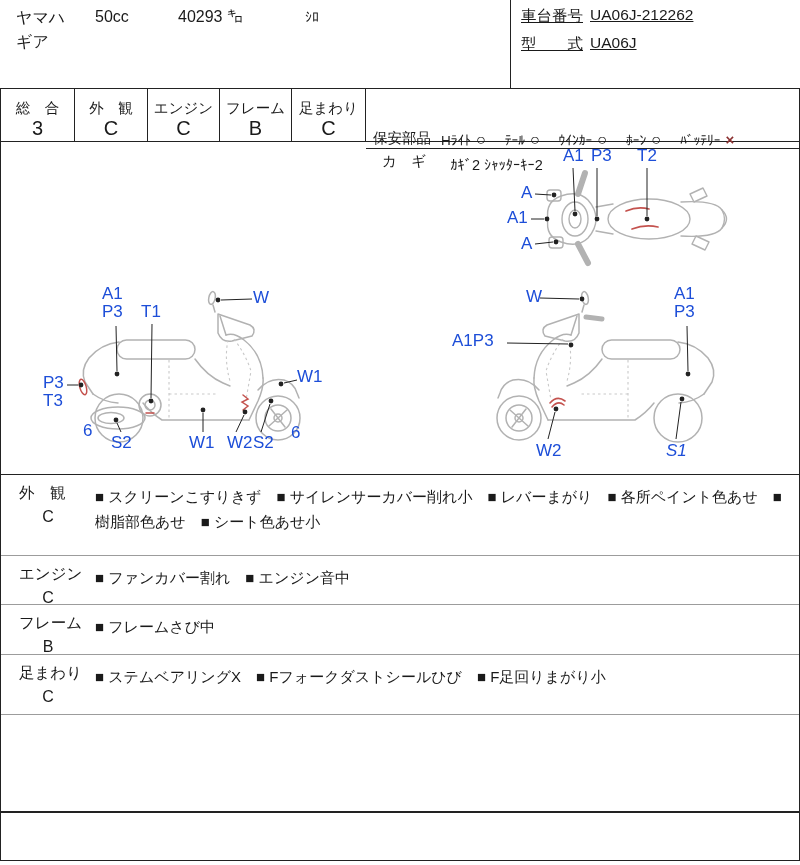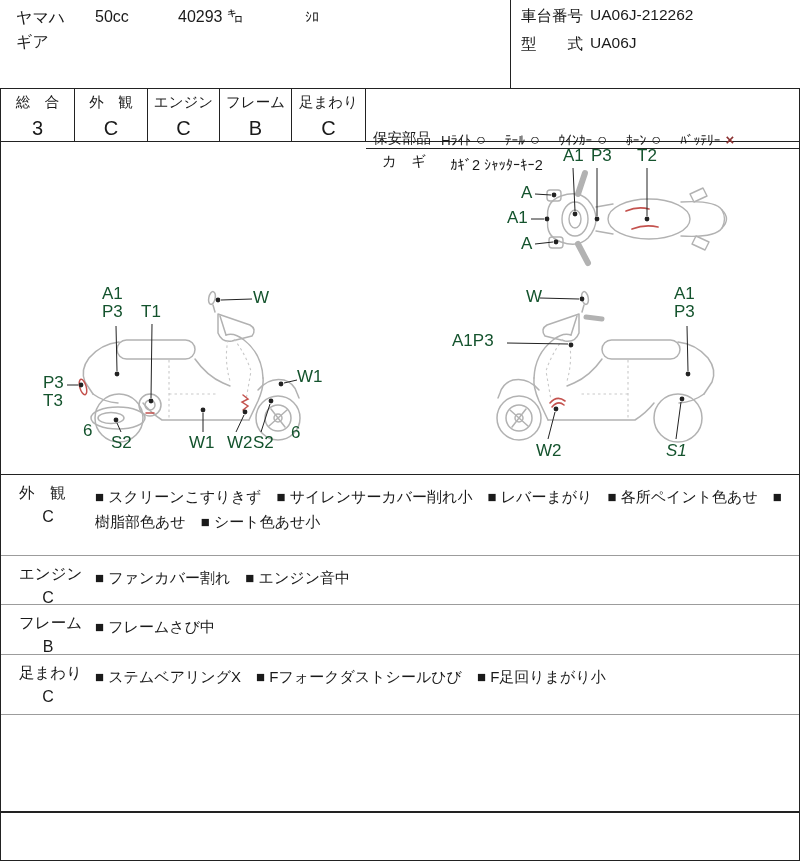--- a/index.html
+++ b/index.html
@@ -9,31 +9,31 @@
   
   .header{position:relative;height:88px;}
   .h-item{position:absolute;font-size:16px;white-space:pre;}
   .h-maker{left:16px;top:8px;}
   .h-cc{left:95px;top:8px;}
   .h-km{left:178px;top:8px;}
   .h-color{left:305px;top:9px;font-size:14px;}
   .h-model{left:16px;top:32px;}
   .h-right{position:absolute;left:510px;top:0;width:290px;height:88px;border-left:1.6px solid #222;
            box-sizing:border-box;padding:6px 0 0 10px;font-size:15.5px;}
-  .h-row{display:flex;margin-bottom:7px;}
+  .h-row{display:flex;margin-bottom:7px;text-decoration:underline;}
   .h-lab{white-space:pre;margin-right:7px;}
 
   
   .main{position:absolute;top:88px;left:0;width:800px;height:773px;box-sizing:border-box;
         border:1.6px solid #222;display:flex;flex-direction:column;}
 
   
   .ratings{display:flex;height:52px;border-bottom:1.6px solid #222;flex:0 0 auto;}
   .rcell{border-right:1.6px solid #222;box-sizing:border-box;display:flex;flex-direction:column;
-         align-items:center;justify-content:space-between;padding:4px 0 2px;}
+         align-items:center;justify-content:flex-end;padding:4px 0 2px;}
   .rc0{width:74px;}.rc1{width:73px;}.rc2{width:72px;}.rc3{width:72px;}.rc4{width:74px;}
   .rlab{font-size:14.5px;white-space:pre;}
   .rgrade{font-size:20px;line-height:21px;}
   .safety{flex:1;display:flex;flex-direction:column;min-width:0;}
   .sp-row1{height:26px;border-bottom:1.4px solid #222;display:flex;align-items:flex-end;
            padding-left:7px;font-size:13.5px;box-sizing:border-box;margin-top:40px;}
   .sp-title{font-size:14.5px;margin-right:10px;white-space:pre;}
   #safety-items{display:flex;align-items:center;}
   .sp{display:flex;align-items:center;margin-right:19px;}
   .sp-l{margin-right:5px;white-space:pre;}
@@ -43,21 +43,21 @@
   .kg-lab{white-space:pre;margin-right:24px;}
   .kg-val{white-space:pre;margin-top:8px;}
 
   
   .diagram-area{position:relative;height:332px;flex:0 0 auto;}
   .dg{position:absolute;}
   .dg svg{position:absolute;left:0;top:0;display:block;}
   .dg-top{left:490px;top:5px;width:260px;height:120px;}
   .dg-left{left:30px;top:140px;width:330px;height:185px;}
   .dg-right{left:435px;top:140px;width:330px;height:185px;}
-  .dglab{position:absolute;font-size:17px;line-height:18px;white-space:pre;color:#14532d;text-align:center;}
+  .dglab{position:absolute;font-size:17px;line-height:18px;white-space:pre;color:#1d4ed8;text-align:center;}
 
   
   .details{flex:0 0 auto;}
   .drow{display:flex;box-sizing:border-box;border-top:1px solid #9c9c9c;}
   .drow:nth-child(1){border-top:1.8px solid #222;height:81px;}
   .drow:nth-child(2){height:49px;}
   .drow:nth-child(3){height:50px;}
   .drow:nth-child(4){height:60px;}
   .drow:nth-child(5){height:97px;}
   .dlab{width:92px;box-sizing:border-box;padding:8px 0 0 18px;flex:0 0 auto;}

